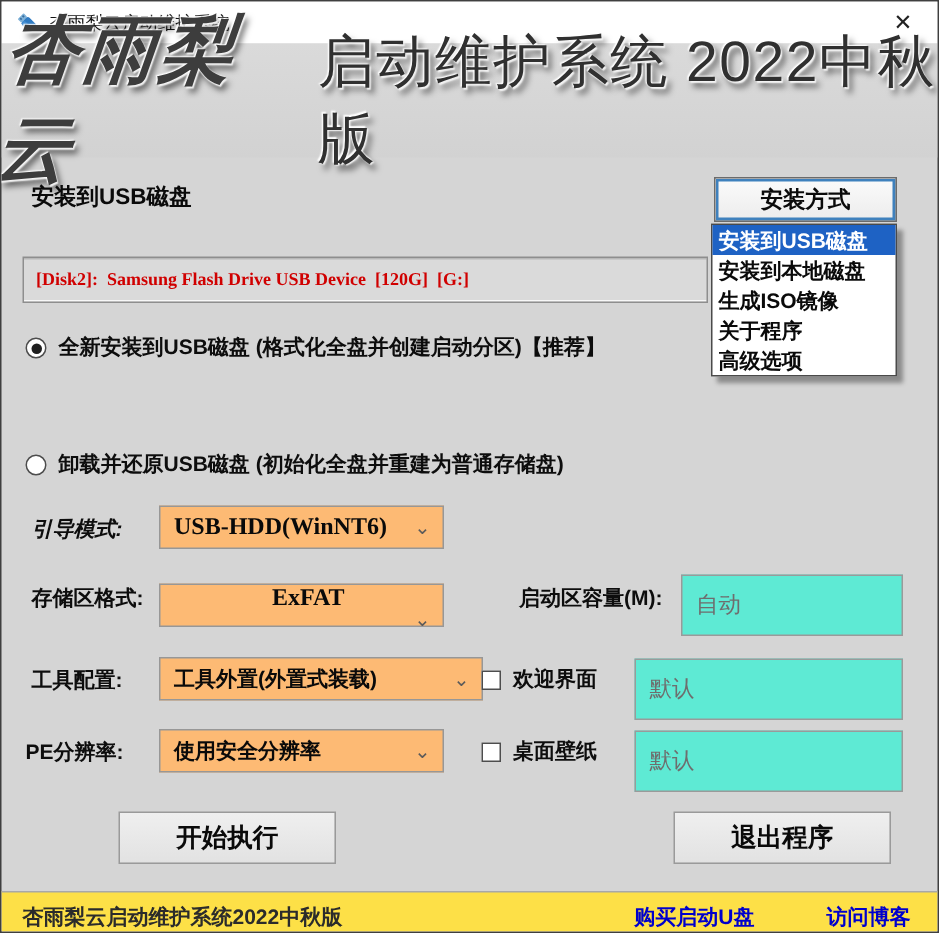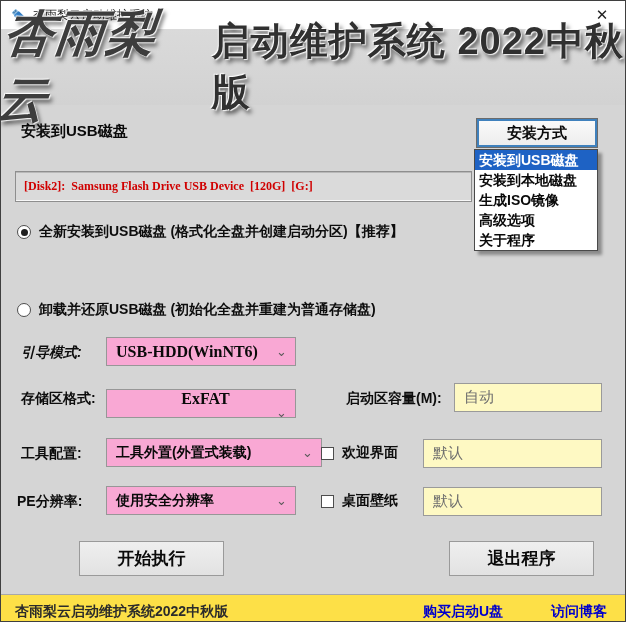--- a/index.html
+++ b/index.html
@@ -30,21 +30,21 @@
     display:flex; align-items:center; justify-content:center;
     background:linear-gradient(#dadada,#d2d2d2);
   }
   .brand {
     font-family:"DejaVu Serif", serif; font-style:italic; font-weight:bold;
     font-size:49px; color:#3d3d3d; letter-spacing:2px;
     text-shadow:-1px -1px 1px #ffffff, 1px 1px 1px #f5f5f5, 3px 4px 4px rgba(0,0,0,0.55);
     transform:skewX(-6deg);
   }
   .title-rest {
-    margin-left:24px; font-weight:bold; font-size:38px; color:#303030;
+    margin-left:24px; font-weight:normal; font-size:38px; color:#303030;
     letter-spacing:1px;
     text-shadow:-1px -1px 1px #ffffff, 1px 1px 1px #f5f5f5, 3px 4px 4px rgba(0,0,0,0.55);
   }
 
   
   .section-label { position:absolute; left:20px; top:121px; font-size:15px; font-weight:bold; color:#0a0a0a; }
 
   .install-mode-btn {
     position:absolute; left:475px; top:117px; width:122px; height:30px;
     background:linear-gradient(#fbfbfb,#ececec);
@@ -82,29 +82,29 @@
     background:#ffffff; display:flex; align-items:center; justify-content:center;
     flex:0 0 auto;
   }
   .radio-circle .dot { width:7px; height:7px; border-radius:50%; background:#1f1f1f; display:none; }
   .radio-row.checked .radio-circle .dot { display:block; }
   .radio-label { margin-left:8px; font-size:14px; font-weight:bold; color:#0d0d0d; white-space:nowrap; }
 
   .field-label { position:absolute; font-size:14px; font-weight:bold; color:#0d0d0d; white-space:nowrap; }
 
   .select {
-    position:absolute; height:29px; background:#f9a8d4; border:1px solid #979797;
+    position:absolute; height:29px; background:#fdba74; border:1px solid #979797;
     display:flex; align-items:center;
   }
   .select .val { margin-left:9px; font-size:14px; font-weight:bold; color:#0a0a0a; white-space:nowrap; }
   .select .val.serif { font-family:"Liberation Serif", serif; font-size:16px; }
   .select .chev { margin-left:auto; margin-right:8px; font-size:13px; color:#5a5a5a; line-height:10px; }
 
   .textbox {
-    position:absolute; height:29px; background:#fef9c3; border:1px solid #9a9a9a;
+    position:absolute; height:41px; background:#5eead4; border:1px solid #9a9a9a;
     display:flex; align-items:center;
   }
   .textbox .val { margin-left:9px; font-size:15px; color:#6e6e6e; white-space:nowrap; }
 
   .checkbox-row { position:absolute; display:flex; align-items:center; }
   .checkbox {
     width:13px; height:13px; border:1px solid #4d4d4d; background:#ffffff; flex:0 0 auto;
   }
   .checkbox-label { margin-left:8px; font-size:14px; font-weight:bold; color:#0d0d0d; white-space:nowrap; }
 
@@ -156,22 +156,22 @@
   </div>
 
   <div class="section-label">安装到USB磁盘</div>
 
   <button class="install-mode-btn">安装方式</button>
 
   <div class="dropdown-menu">
     <div class="menu-item selected">安装到USB磁盘</div>
     <div class="menu-item">安装到本地磁盘</div>
     <div class="menu-item">生成ISO镜像</div>
+    <div class="menu-item">关于程序</div>
     <div class="menu-item">高级选项</div>
-    <div class="menu-item">关于程序</div>
   </div>
 
   <div class="disk-box">
     <span class="disk-text">[Disk2]:  Samsung Flash Drive USB Device  [120G]  [G:]</span>
   </div>
 
   <div class="radio-row checked" style="top:221px;">
     <span class="radio-circle">
         <span class="dot"></span>
       </span>

